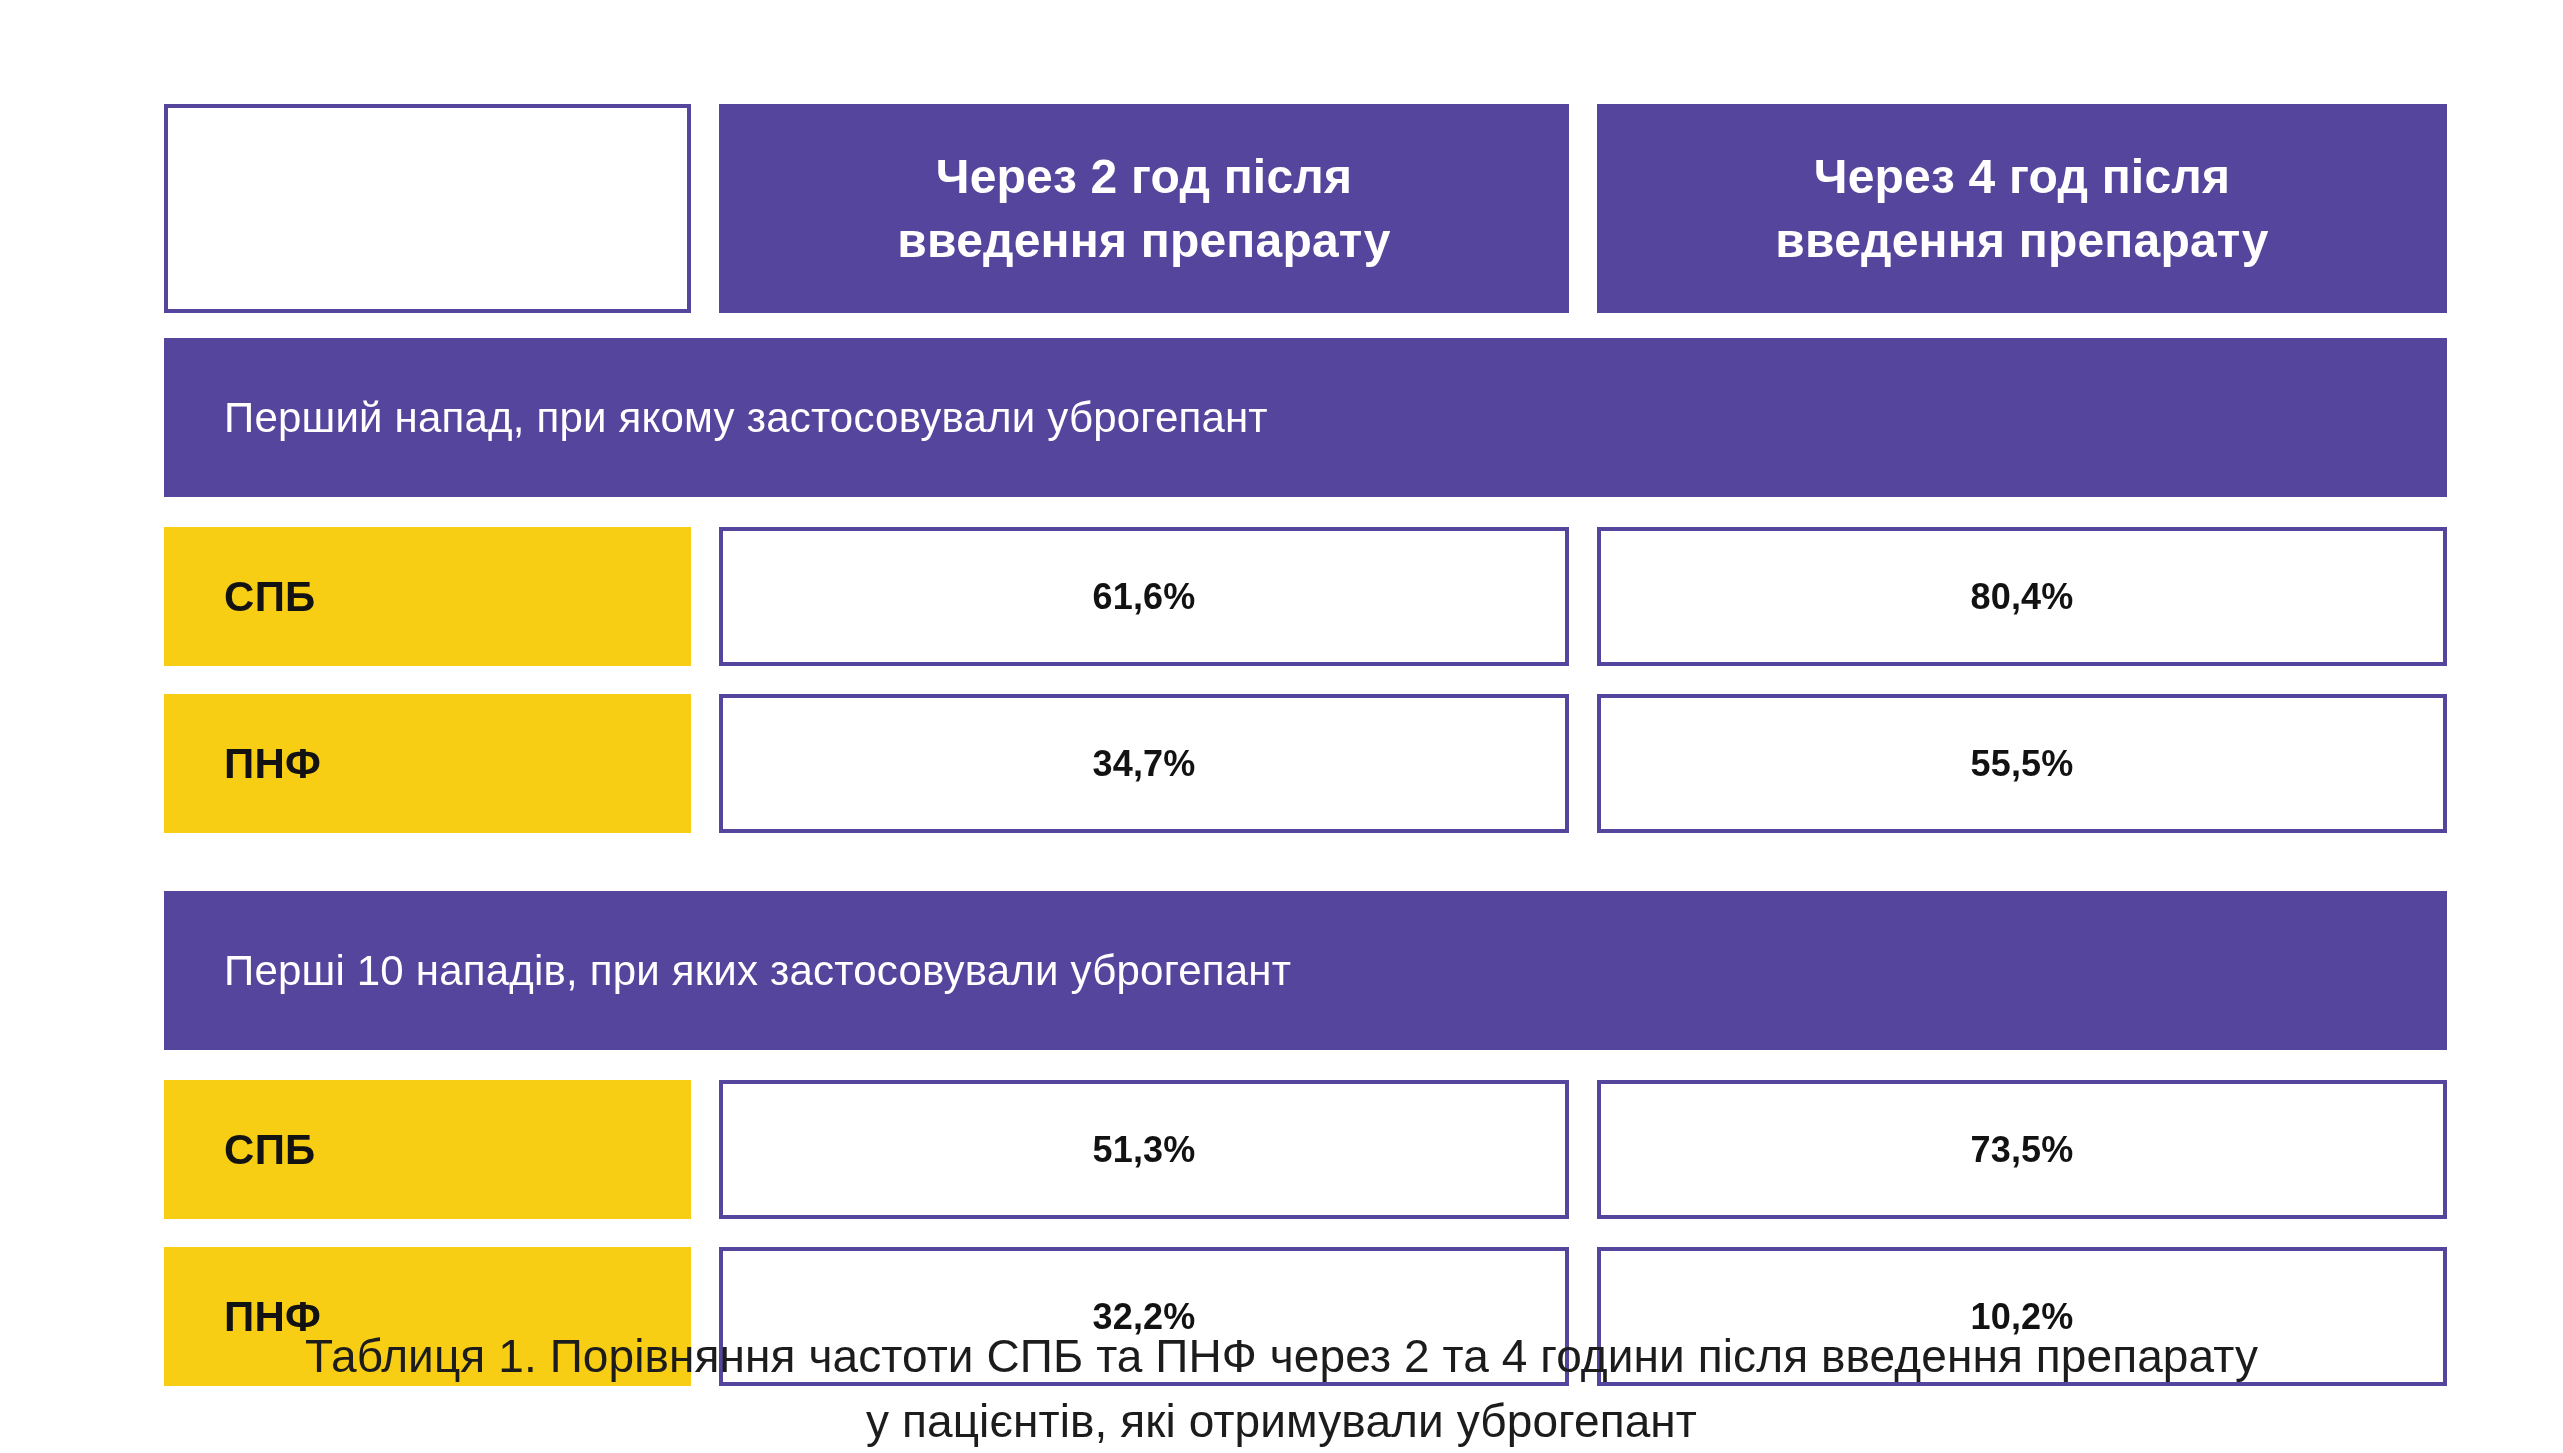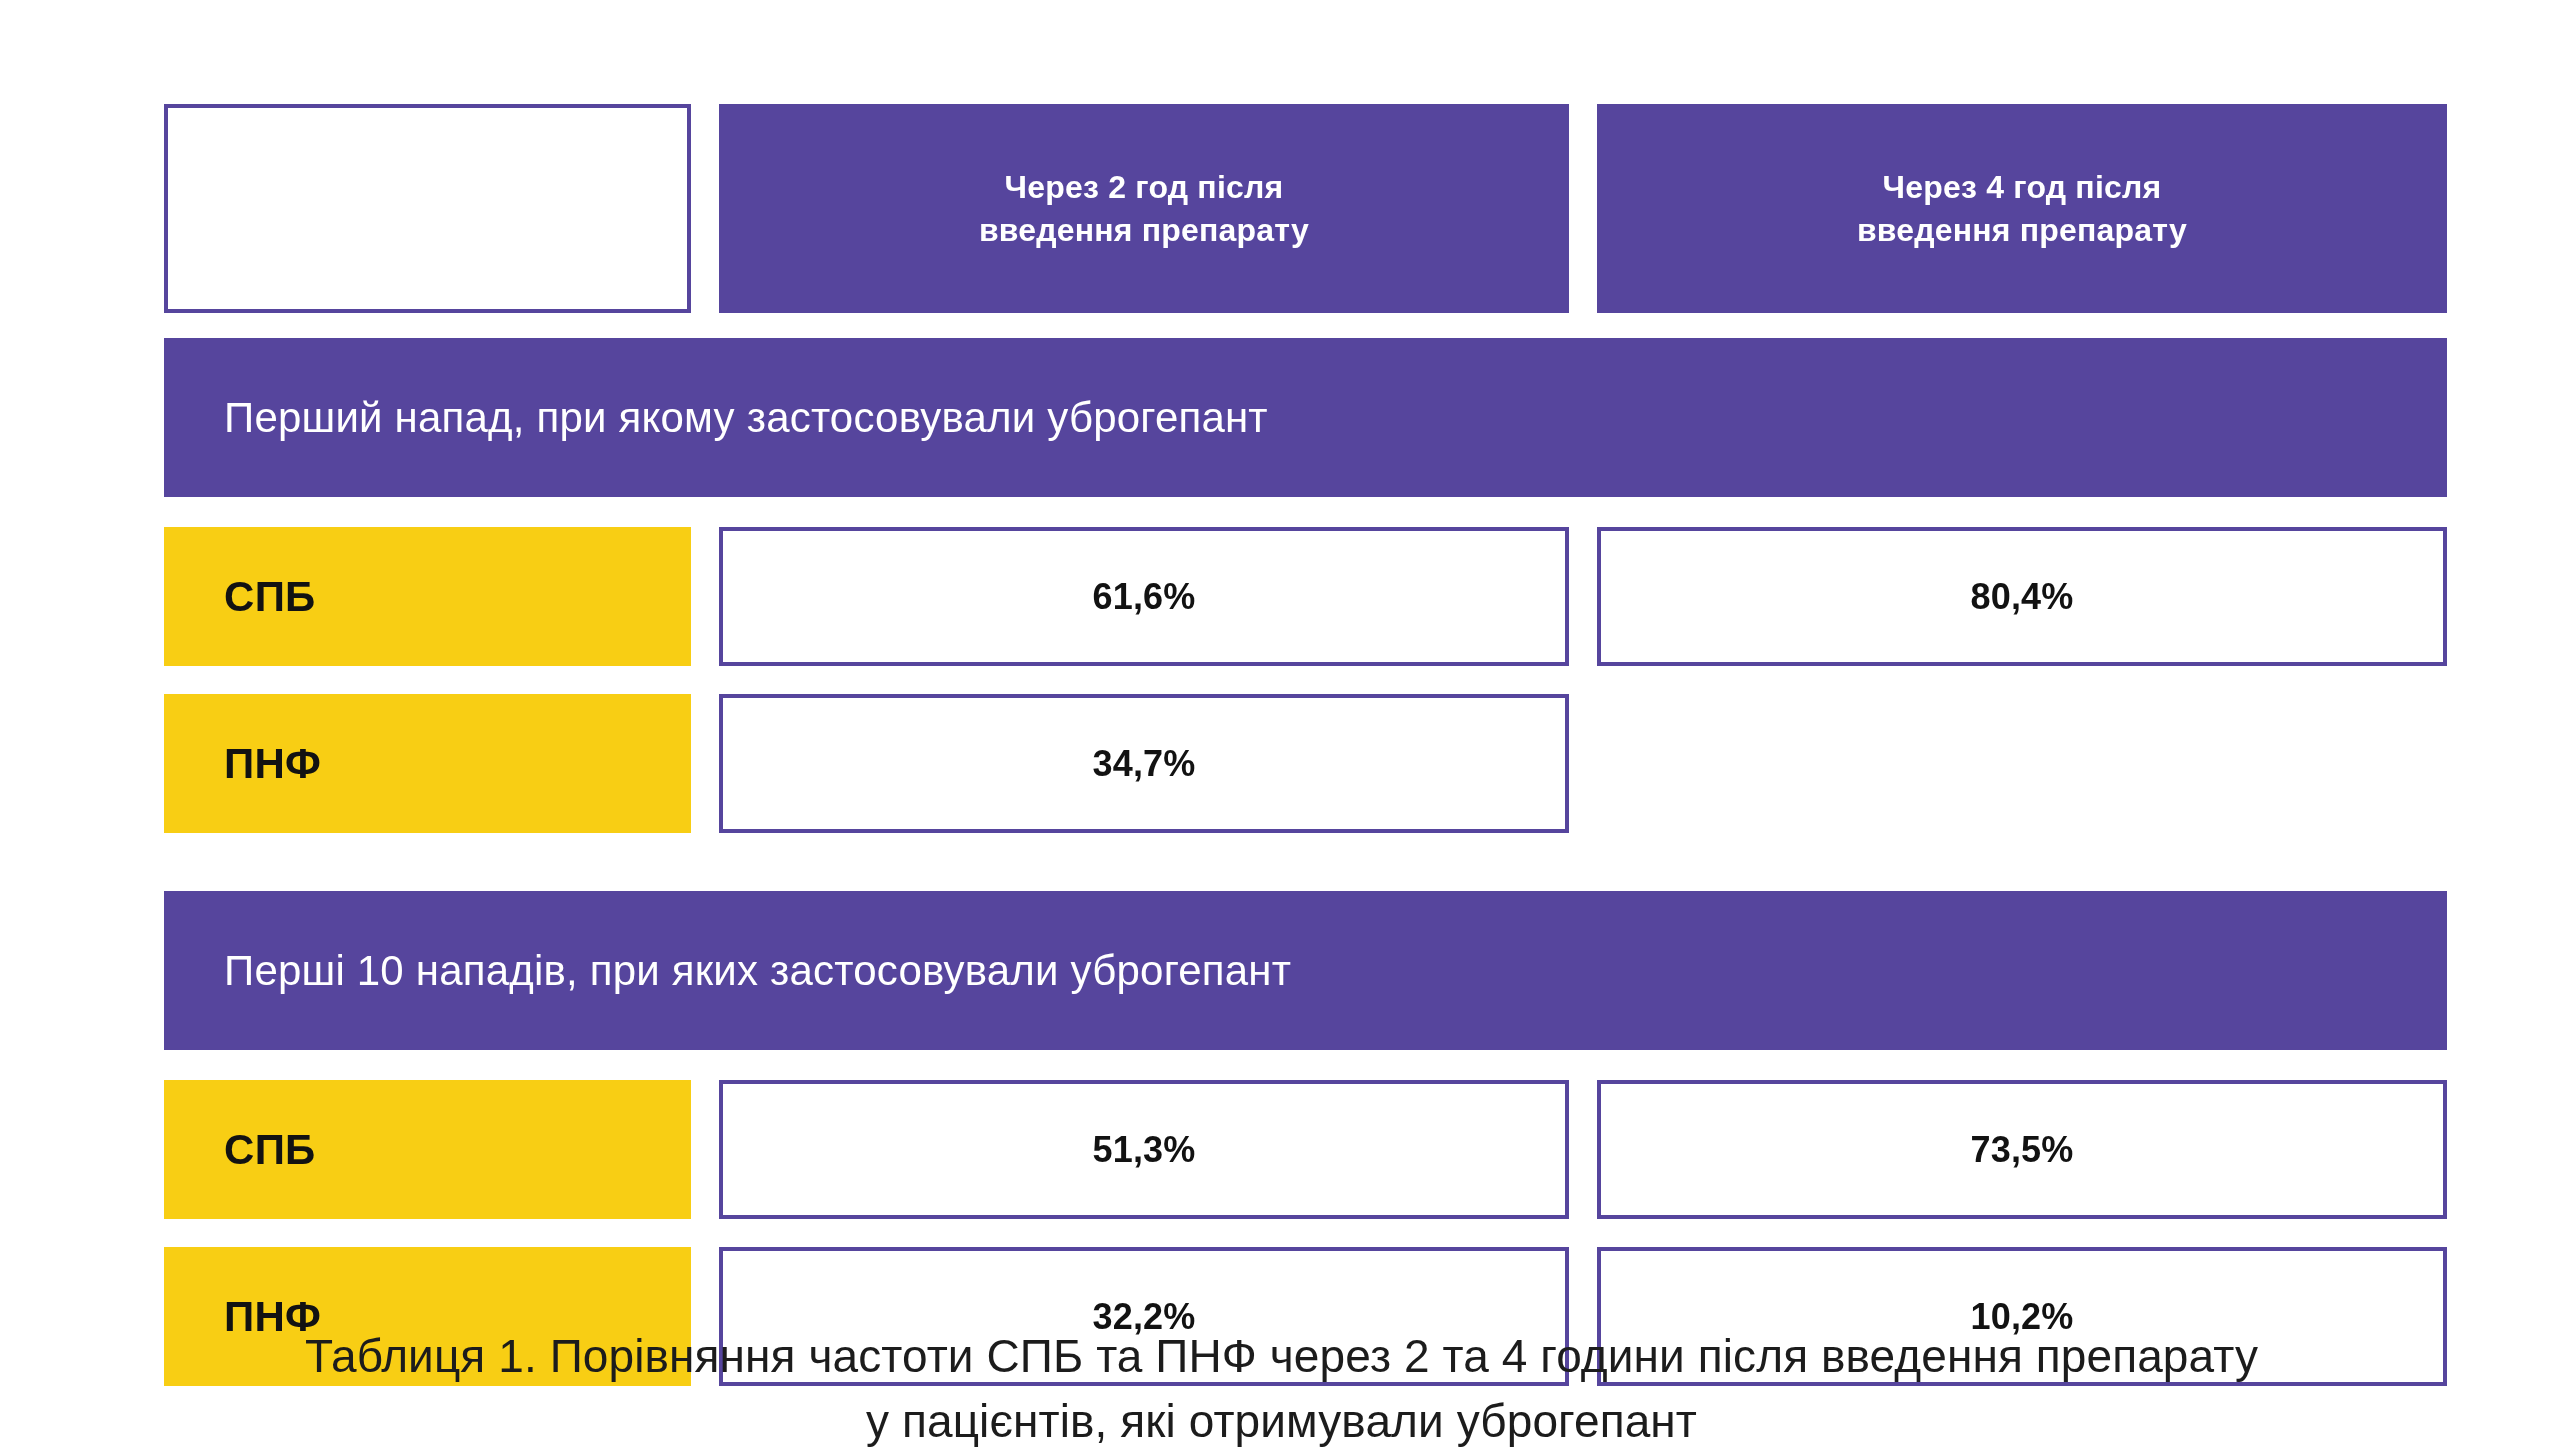--- a/index.html
+++ b/index.html
@@ -51,21 +51,21 @@
   }
 
   .head-cell {
     background: #56459d;
     color: #ffffff;
     display: flex;
     align-items: center;
     justify-content: center;
     text-align: center;
     box-sizing: border-box;
-    font-size: 32px;
+    font-size: 48px;
     font-weight: 700;
     line-height: 1.32;
     letter-spacing: 0.2px;
     padding: 0 41px;
   }
 
   
   .band {
     background: #56459d;
     color: #ffffff;
@@ -174,20 +174,23 @@
 
     <div class="row data-row">
       <div class="col-label label-cell">
         <span>ПНФ</span>
       </div>
       <div class="gap"></div>
       <div class="col-val value-cell">
         <span>34,7%</span>
       </div>
       <div class="gap"></div>
+      <div class="col-val value-cell">
+        <span>55,5%</span>
+      </div>
     </div>
 
     <div class="spacer-band"></div>
 
     <div class="band">
       <span>Перші 10 нападів, при яких застосовували уброгепант</span>
     </div>
 
     <div class="row data-row">
       <div class="col-label label-cell">

